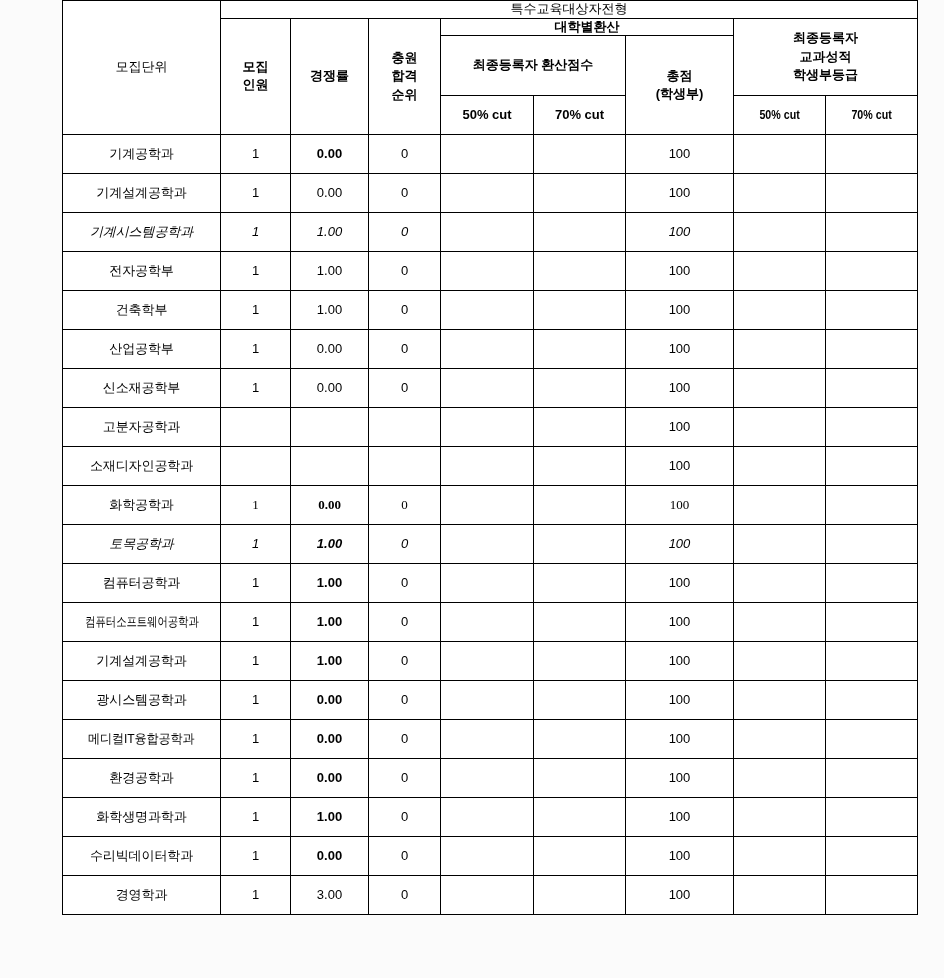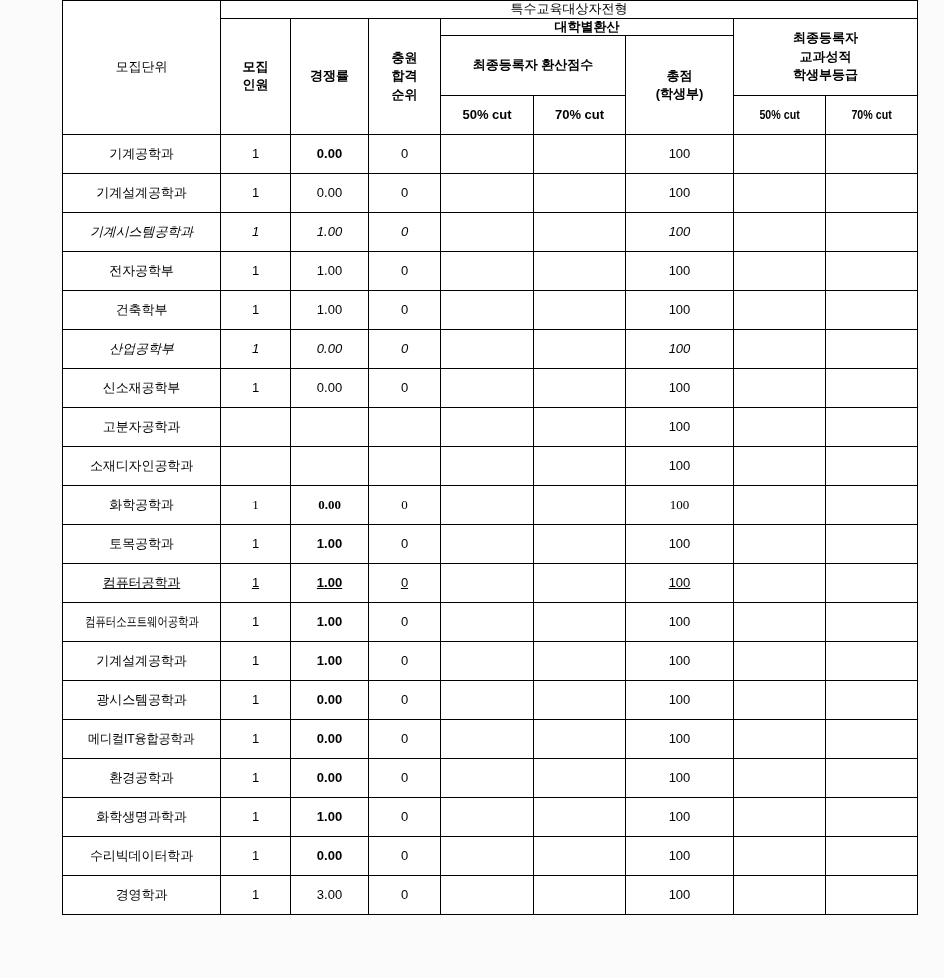--- a/index.html
+++ b/index.html
@@ -224,21 +224,21 @@
           <td><span class="dept">건축학부</span></td>
           <td><span class="num">1</span></td>
           <td><span class="num">1.00</span></td>
           <td><span class="num">0</span></td>
           <td><span class="num"></span></td>
           <td><span class="num"></span></td>
           <td><span class="num">100</span></td>
           <td><span class="num"></span></td>
           <td><span class="num"></span></td>
         </tr>
-        <tr style="height: 39px; font-style: italic;">
+        <tr style="height: 39px;">
           <td><span class="dept">산업공학부</span></td>
           <td><span class="num">1</span></td>
           <td><span class="num">0.00</span></td>
           <td><span class="num">0</span></td>
           <td><span class="num"></span></td>
           <td><span class="num"></span></td>
           <td><span class="num">100</span></td>
           <td><span class="num"></span></td>
           <td><span class="num"></span></td>
         </tr>
@@ -279,32 +279,32 @@
           <td><span class="dept">화학공학과</span></td>
           <td><span class="num">1</span></td>
           <td><span class="num-b">0.00</span></td>
           <td><span class="num">0</span></td>
           <td><span class="num"></span></td>
           <td><span class="num"></span></td>
           <td><span class="num">100</span></td>
           <td><span class="num"></span></td>
           <td><span class="num"></span></td>
         </tr>
-        <tr style="height: 39px;">
+        <tr style="height: 39px; font-style: italic;">
           <td><span class="dept">토목공학과</span></td>
           <td><span class="num">1</span></td>
           <td><span class="num-b">1.00</span></td>
           <td><span class="num">0</span></td>
           <td><span class="num"></span></td>
           <td><span class="num"></span></td>
           <td><span class="num">100</span></td>
           <td><span class="num"></span></td>
           <td><span class="num"></span></td>
         </tr>
-        <tr style="height: 39px; text-decoration: underline;">
+        <tr style="height: 39px;">
           <td><span class="dept">컴퓨터공학과</span></td>
           <td><span class="num">1</span></td>
           <td><span class="num-b">1.00</span></td>
           <td><span class="num">0</span></td>
           <td><span class="num"></span></td>
           <td><span class="num"></span></td>
           <td><span class="num">100</span></td>
           <td><span class="num"></span></td>
           <td><span class="num"></span></td>
         </tr>

